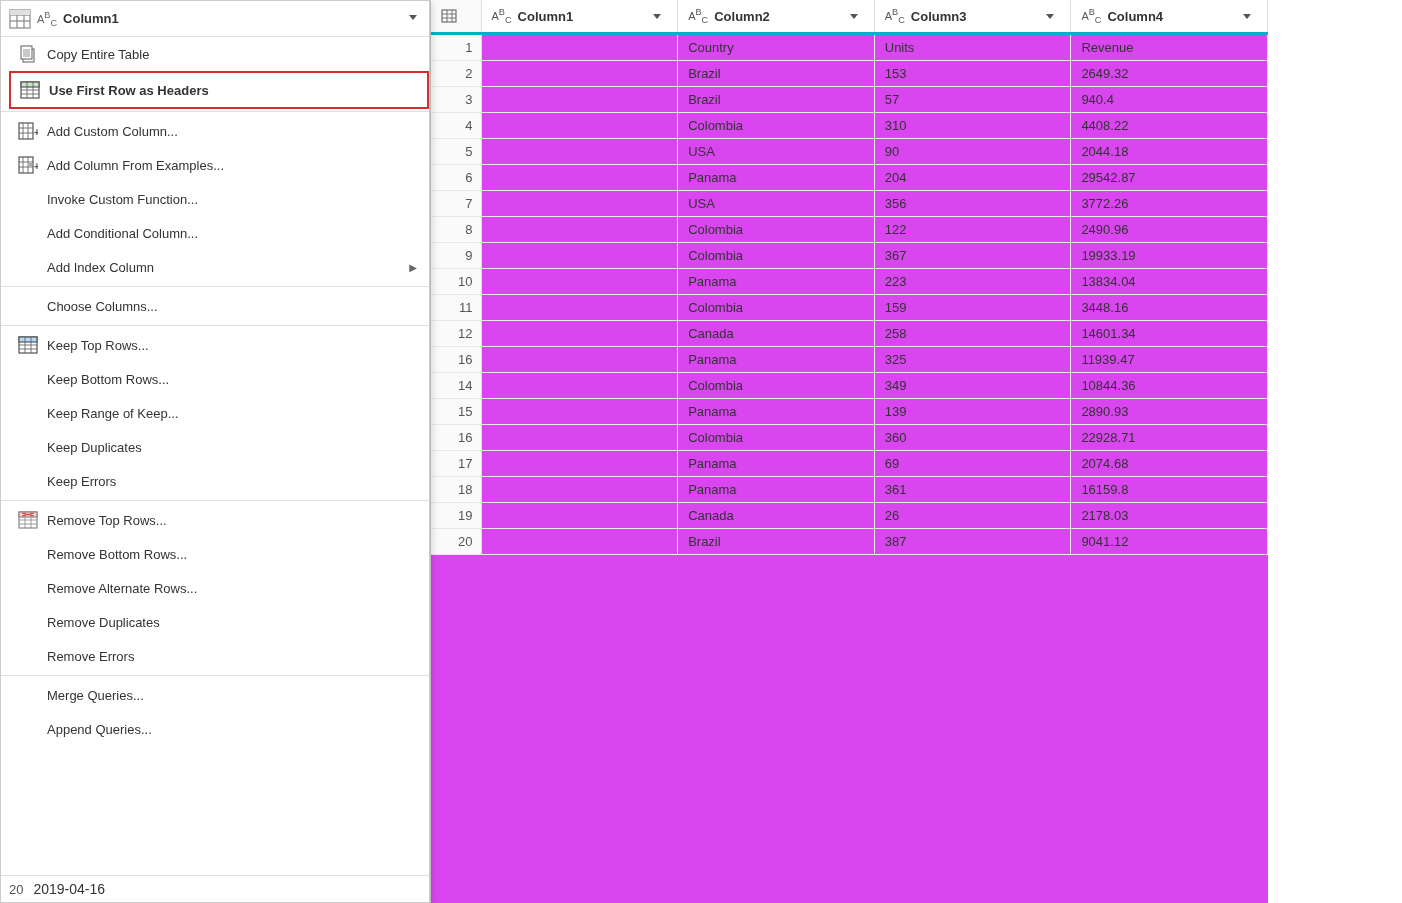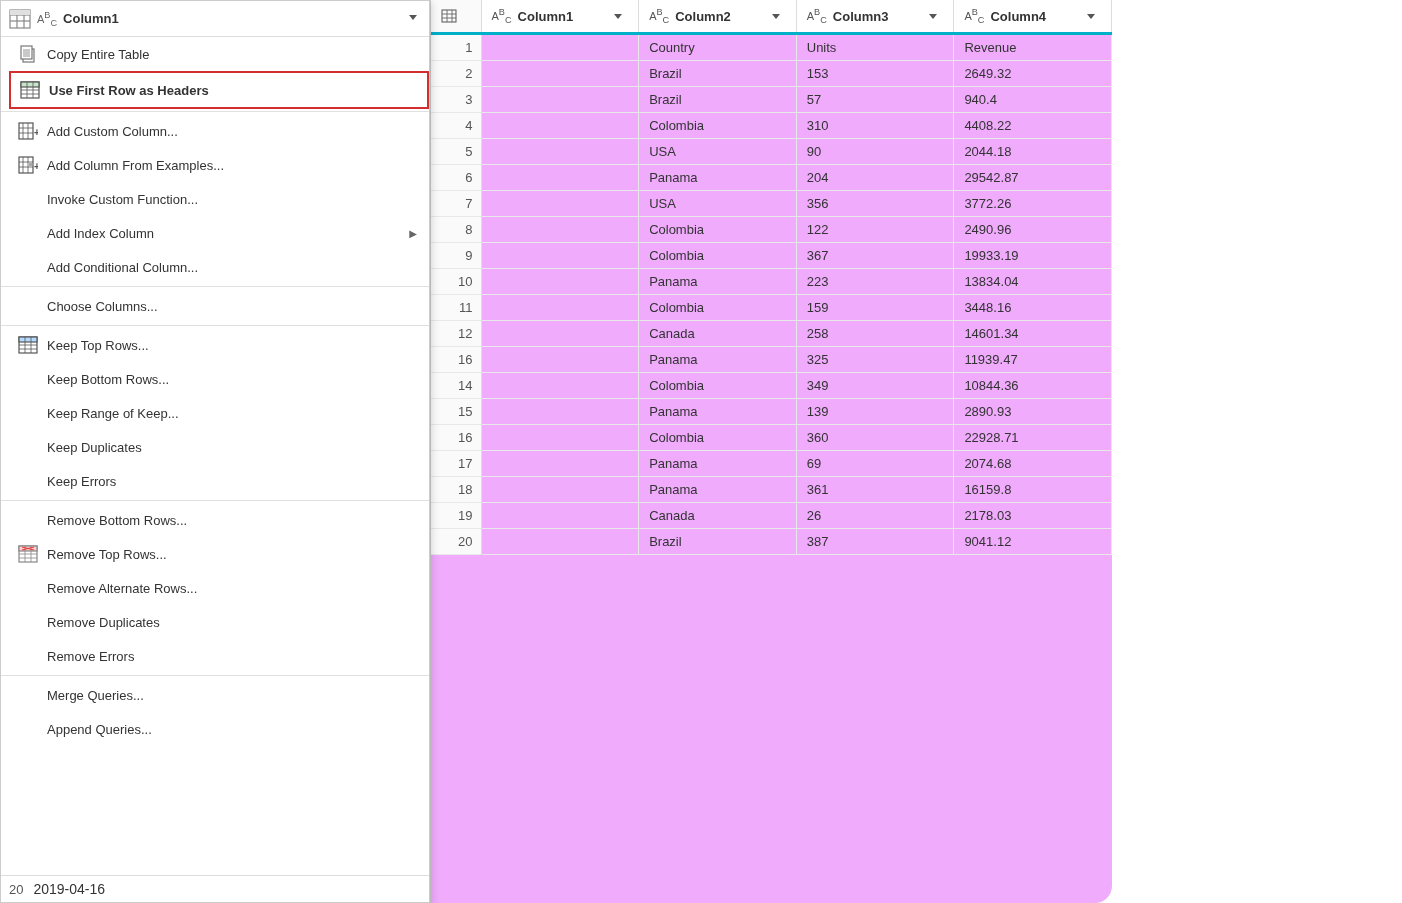--- a/index.html
+++ b/index.html
@@ -6,25 +6,24 @@
     body {
       font-family: 'Segoe UI', Arial, sans-serif;
       font-size: 13px;
       background: #fff;
       color: #333;
       overflow: hidden;
     }
 
     .main-container {
       display: flex;
-      width: 1112px;
+      width: 1268px;
       height: 903px;
       position: relative;
-      background: #f0abfc;
-      border-radius: 17px;
+      background: #d946ef;
     }
 
     
     .context-menu {
       width: 430px;
       background: #fff;
       border: 1px solid #ccc;
       box-shadow: 2px 2px 8px rgba(0,0,0,0.15);
       flex-shrink: 0;
       display: flex;
@@ -249,27 +248,27 @@
       <span class="item-label">Add Column From Examples...</span>
     </div>
 
     <div class="menu-item">
       <div class="item-icon"></div>
       <span class="item-label">Invoke Custom Function...</span>
     </div>
 
     <div class="menu-item">
       <div class="item-icon"></div>
+      <span class="item-label">Add Conditional Column...</span>
+    </div>
+
+    <div class="menu-item">
+      <div class="item-icon"></div>
       <span class="item-label">Add Index Column</span>
       <span class="arrow">▶</span>
-    </div>
-
-    <div class="menu-item">
-      <div class="item-icon"></div>
-      <span class="item-label">Add Conditional Column...</span>
     </div>
 
     <div class="menu-separator"></div>
 
     <div class="menu-item">
       <div class="item-icon"></div>
       <span class="item-label">Choose Columns...</span>
     </div>
 
     <div class="menu-separator"></div>
@@ -302,40 +301,40 @@
       <div class="item-icon"></div>
       <span class="item-label">Keep Duplicates</span>
     </div>
 
     <div class="menu-item">
       <div class="item-icon"></div>
       <span class="item-label">Keep Errors</span>
     </div>
 
     <div class="menu-separator"></div>
-
-    <div class="menu-item">
-      <div class="item-icon"></div>
-      <span class="item-label">Remove Bottom Rows...</span>
-    </div>
 
     <div class="menu-item">
       <div class="item-icon">
         <svg width="20" height="18" viewBox="0 0 20 18">
           <rect x="1" y="1" width="18" height="16" fill="none" stroke="#888" stroke-width="1.2"></rect>
           <rect x="1" y="1" width="18" height="5" fill="#ffcdd2" stroke="#888" stroke-width="1.2"></rect>
           <line x1="7" y1="1" x2="7" y2="17" stroke="#888" stroke-width="0.8"></line>
           <line x1="13" y1="1" x2="13" y2="17" stroke="#888" stroke-width="0.8"></line>
           <line x1="1" y1="9" x2="19" y2="9" stroke="#888" stroke-width="0.8"></line>
           <line x1="1" y1="13" x2="19" y2="13" stroke="#888" stroke-width="0.8"></line>
           <line x1="4" y1="2" x2="16" y2="5" stroke="#e53935" stroke-width="1"></line>
           <line x1="4" y1="5" x2="16" y2="2" stroke="#e53935" stroke-width="1"></line>
         </svg>
       </div>
       <span class="item-label">Remove Top Rows...</span>
+    </div>
+
+    <div class="menu-item">
+      <div class="item-icon"></div>
+      <span class="item-label">Remove Bottom Rows...</span>
     </div>
 
     <div class="menu-item">
       <div class="item-icon"></div>
       <span class="item-label">Remove Alternate Rows...</span>
     </div>
 
     <div class="menu-item">
       <div class="item-icon"></div>
       <span class="item-label">Remove Duplicates</span>

